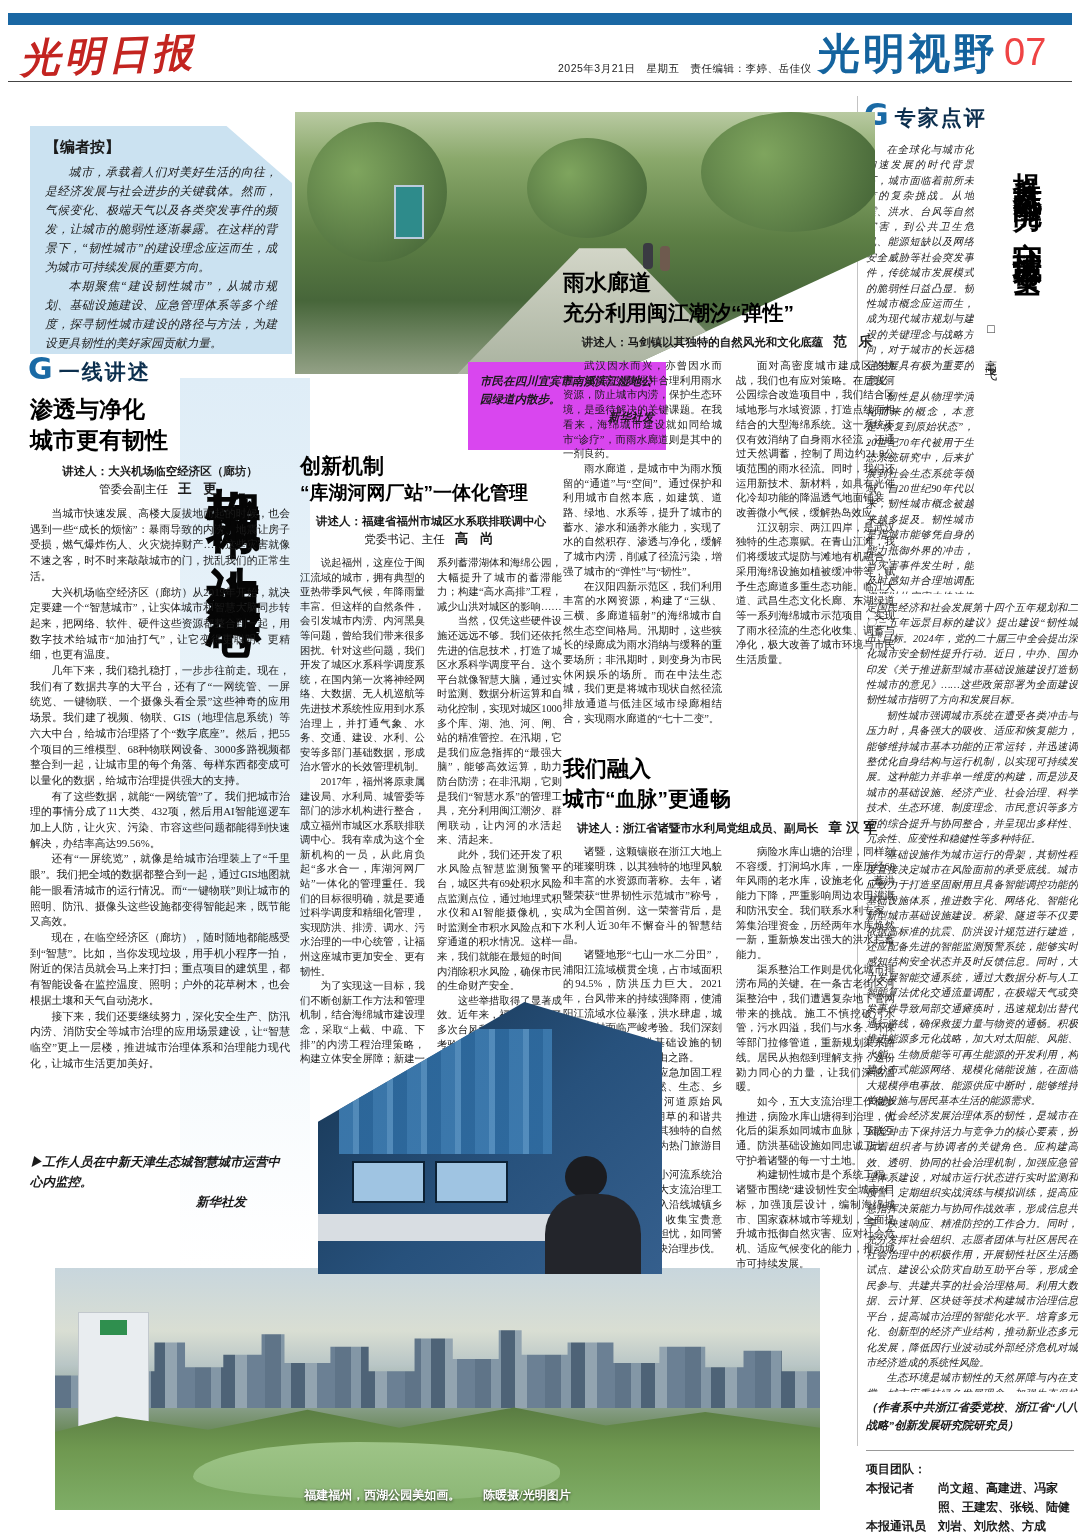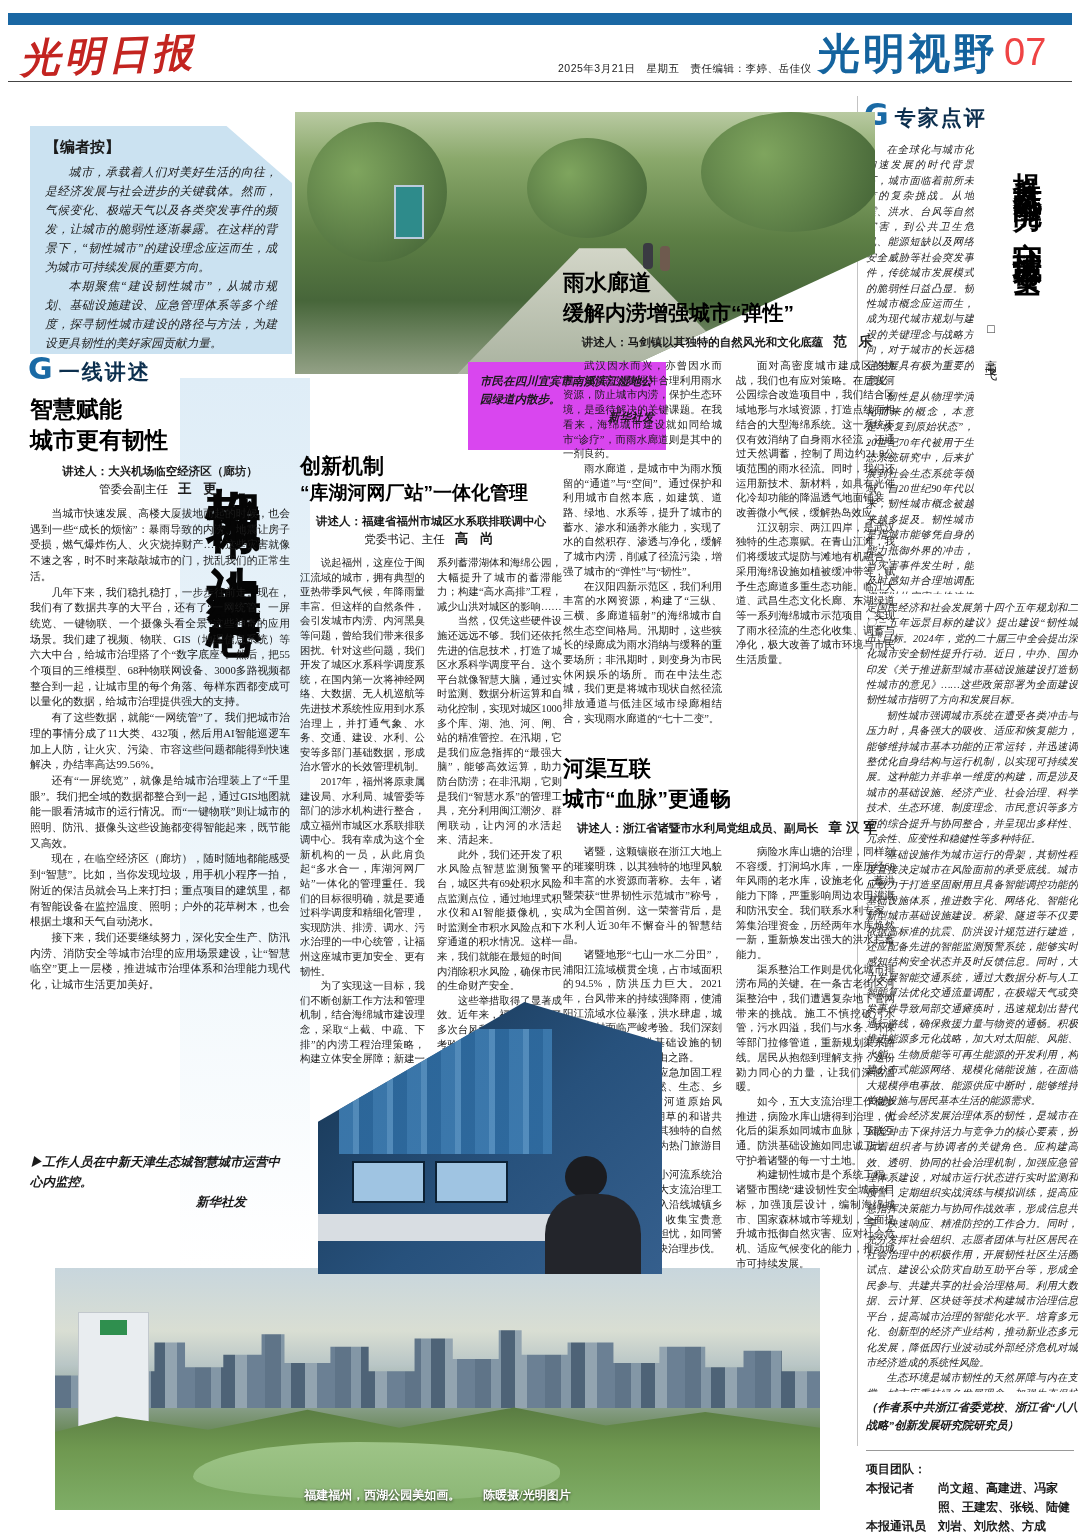--- a/index.html
+++ b/index.html
@@ -131,28 +131,29 @@
     <p>城市，承载着人们对美好生活的向往，是经济发展与社会进步的关键载体。然而，气候变化、极端天气以及各类突发事件的频发，让城市的脆弱性逐渐暴露。在这样的背景下，“韧性城市”的建设理念应运而生，成为城市可持续发展的重要方向。</p>
     <p>本期聚焦“建设韧性城市”，从城市规划、基础设施建设、应急管理体系等多个维度，探寻韧性城市建设的路径与方法，为建设更具韧性的美好家园贡献力量。</p>
   </div>
 
   <div class="abs sec-hdr" style="left:28px;top:354px;">
     <span class="gmark">G</span>
     <span class="sec-name">一线讲述</span>
   </div>
 
   <div class="abs art" style="left:30px;top:394px;width:260px;">
-    <h2 class="h-smart">智慧赋能</h2>
+    <h2 class="h-smart">渗透与净化</h2>
     <h2 class="h-smart">城市更有韧性</h2>
     <div class="byline">
       <div><span class="lbl">讲述人：大兴机场临空经济区（廊坊）</span></div>
       <div><span>管委会副主任</span><span class="spk">王 更</span></div>
     </div>
     <div class="body-1col smart-body">
       <p>当城市快速发展、高楼大厦拔地而起的时候，也会遇到一些“成长的烦恼”：暴雨导致的内涝、地震让房子受损，燃气爆炸伤人、火灾烧掉财产……这些灾害就像不速之客，时不时来敲敲城市的门，扰乱我们的正常生活。</p>
+      <p>大兴机场临空经济区（廊坊）从2019年开始，就决定要建一个“智慧城市”，让实体城市和智慧大脑同步转起来，把网络、软件、硬件这些资源都整合到一起，用数字技术给城市“加油打气”，让它变得更聪明、更精细，也更有温度。</p>
       <p>几年下来，我们稳扎稳打，一步步往前走。现在，我们有了数据共享的大平台，还有了“一网统管、一屏统览、一键物联、一个摄像头看全景”这些神奇的应用场景。我们建了视频、物联、GIS（地理信息系统）等六大中台，给城市治理搭了个“数字底座”。然后，把55个项目的三维模型、68种物联网设备、3000多路视频都整合到一起，让城市里的每个角落、每样东西都变成可以量化的数据，给城市治理提供强大的支持。</p>
       <p>有了这些数据，就能“一网统管”了。我们把城市治理的事情分成了11大类、432项，然后用AI智能巡逻车加上人防，让火灾、污染、市容这些问题都能得到快速解决，办结率高达99.56%。</p>
       <p>还有“一屏统览”，就像是给城市治理装上了“千里眼”。我们把全域的数据都整合到一起，通过GIS地图就能一眼看清城市的运行情况。而“一键物联”则让城市的照明、防汛、摄像头这些设施都变得智能起来，既节能又高效。</p>
       <p>现在，在临空经济区（廊坊），随时随地都能感受到“智慧”。比如，当你发现垃圾，用手机小程序一拍，附近的保洁员就会马上来打扫；重点项目的建筑里，都有智能设备在监控温度、照明；户外的花草树木，也会根据土壤和天气自动浇水。</p>
       <p>接下来，我们还要继续努力，深化安全生产、防汛内涝、消防安全等城市治理的应用场景建设，让“智慧临空”更上一层楼，推进城市治理体系和治理能力现代化，让城市生活更加美好。</p>
     </div>
   </div>
   <div class="abs photo-cap smart-cap">
     <span>▶工作人员在中新天津生态城智慧城市运营中心内监控。</span>
     <span class="credit">新华社发</span>
@@ -167,21 +168,21 @@
     <div class="p1"></div>
     <div class="p2"></div>
   </div>
   <div class="abs cap-box">
     <div class="photo-cap">市民在四川宜宾市南溪滨江湿地公园绿道内散步。</div>
     <div class="photo-cap" style="text-align:right;">新华社发</div>
   </div>
 
   <div class="abs art" style="left:563px;top:268px;width:332px;">
     <h2 class="h-rain1">雨水廊道</h2>
-    <h2 class="h-rain2">缓解内涝增强城市“弹性”</h2>
+    <h2 class="h-rain2">充分利用闽江潮汐“弹性”</h2>
     <div class="byline">
       <span class="lbl">讲述人：马剑镇以其独特的自然风光和文化底蕴</span><span class="spk">范 乐</span>
     </div>
     <div class="body-2col rain-body">
       <p>武汉因水而兴，亦曾因水而困。如何高效管理并合理利用雨水资源，防止城市内涝，保护生态环境，是亟待解决的关键课题。在我看来，海绵城市建设就如同给城市“诊疗”，而雨水廊道则是其中的一剂良药。</p>
       <p>雨水廊道，是城市中为雨水预留的“通道”与“空间”。通过保护和利用城市自然本底，如建筑、道路、绿地、水系等，提升了城市的蓄水、渗水和涵养水能力，实现了水的自然积存、渗透与净化，缓解了城市内涝，削减了径流污染，增强了城市的“弹性”与“韧性”。</p>
       <p>在汉阳四新示范区，我们利用丰富的水网资源，构建了“三纵、三横、多廊道辐射”的海绵城市自然生态空间格局。汛期时，这些狭长的绿廊成为雨水消纳与缓释的重要场所；非汛期时，则变身为市民休闲娱乐的场所。而在中法生态城，我们更是将城市现状自然径流排放通道与低洼区域市绿廊相结合，实现雨水廊道的“七十二变”。</p>
       <p>面对高密度城市建成区的挑战，我们也有应对策略。在后襄河公园综合改造项目中，我们结合区域地形与水域资源，打造点线面相结合的大型海绵系统。这一系统不仅有效消纳了自身雨水径流，还通过天然调蓄，控制了周边约21.8公顷范围的雨水径流。同时，我们还运用新技术、新材料，如具有光催化冷却功能的降温透气地面铺装，改善微小气候，缓解热岛效应。</p>
       <p>江汉朝宗、两江四岸，是武汉独特的生态禀赋。在青山江滩，我们将缓坡式堤防与滩地有机融合，采用海绵设施如植被缓冲带等，赋予生态廊道多重生态功能。临江大道、武昌生态文化长廊、东湖绿道等一系列海绵城市示范项目，实现了雨水径流的生态化收集、调蓄与净化，极大改善了城市环境与市民生活质量。</p>
 
@@ -208,21 +209,21 @@
   <div class="abs ctrl">
     <div class="wall"></div>
     <div class="mon1"></div>
     <div class="mon2"></div>
     <div class="desk"></div>
     <div class="head"></div>
     <div class="torso"></div>
   </div>
 
   <div class="abs art" style="left:563px;top:754px;width:332px;">
-    <h2 class="h-rain1">河渠互联</h2>
+    <h2 class="h-rain1">我们融入</h2>
     <h2 class="h-rain2">城市“血脉”更通畅</h2>
     <div class="byline">
       <span class="lbl">讲述人：浙江省诸暨市水利局党组成员、副局长</span><span class="spk">章汉军</span>
     </div>
     <div class="body-2col zj-body">
       <p>诸暨，这颗镶嵌在浙江大地上的璀璨明珠，以其独特的地理风貌和丰富的水资源而著称。去年，诸暨荣获“世界韧性示范城市”称号，成为全国首例。这一荣誉背后，是水利人近30年不懈奋斗的智慧结晶。</p>
       <p>诸暨地形“七山一水二分田”，浦阳江流域横贯全境，占市域面积的94.5%，防洪压力巨大。2021年，台风带来的持续强降雨，使浦阳江流域水位暴涨，洪水肆虐，城市与乡村面临严峻考验。我们深刻认识到，提升防洪基础设施的韧性，是守护家园的必由之路。</p>
       <p>2022年，马剑溪应急加固工程启动，我们融入“自然、生态、乡野”理念，保留乡村河道原始风貌，实现山水林田湖草的和谐共生。如今，马剑镇以其独特的自然风光和文化底蕴，成为热门旅游目的地。</p>
       <p>同年，诸暨市中小河流系统治理方案编制启动，五大支流治理工程提上日程。我们深入沿线城镇乡村，倾听民众声音，收集宝贵意见。老渔民对洪水的担忧，如同警钟长鸣，激励我们加快治理步伐。</p>
       <p>病险水库山塘的治理，同样刻不容缓。打涧坞水库，一座历经68年风雨的老水库，设施老化，蓄洪能力下降，严重影响周边农田灌溉和防汛安全。我们联系水利专家，筹集治理资金，历经两年水库焕然一新，重新焕发出强大的洪水拦蓄能力。</p>

